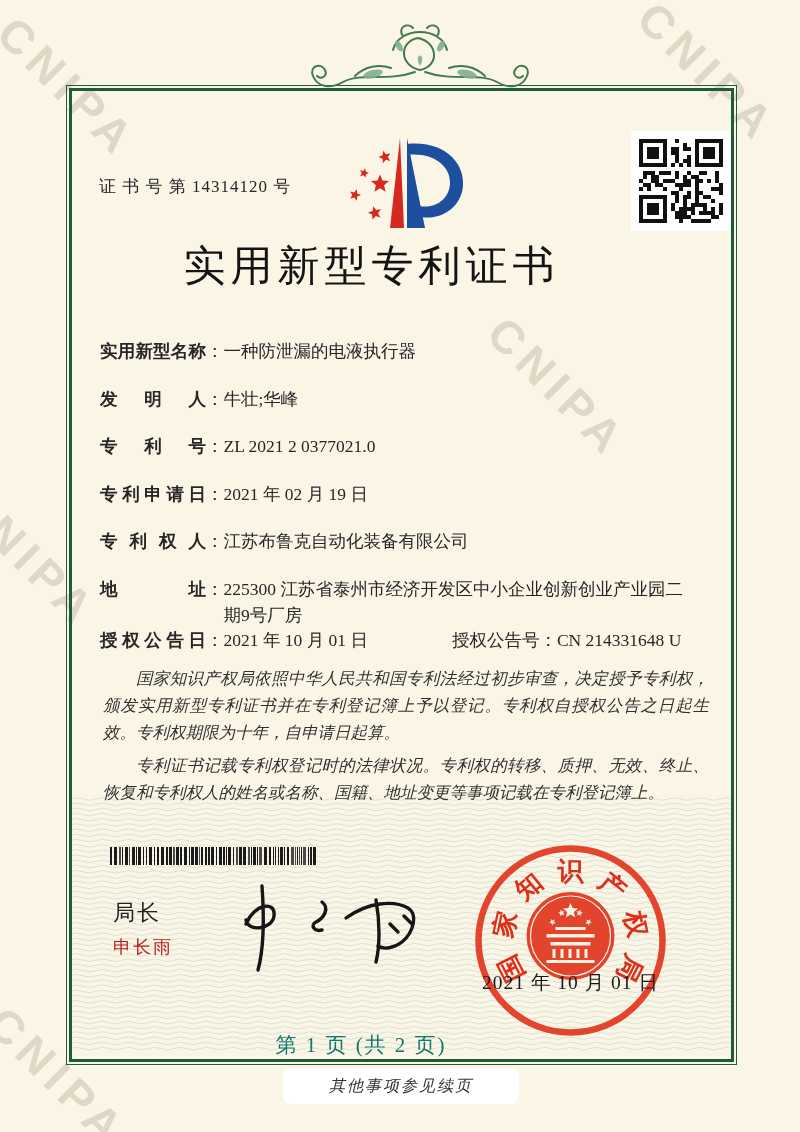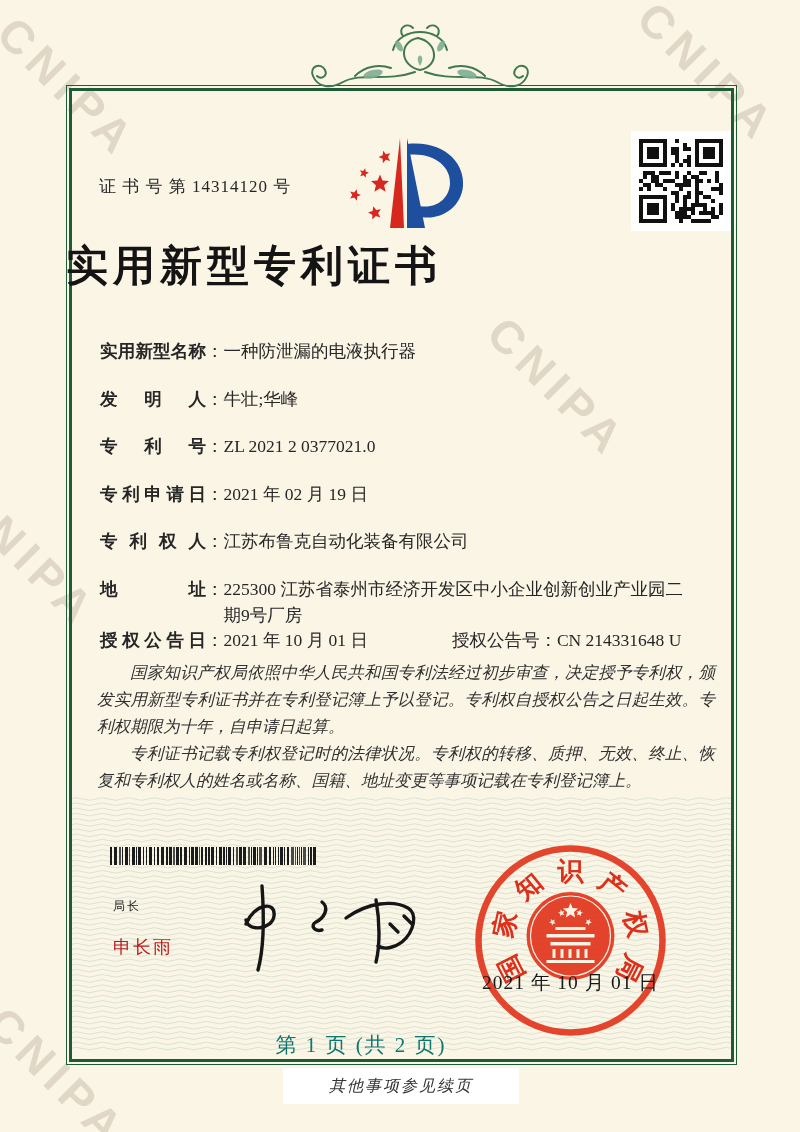--- a/index.html
+++ b/index.html
@@ -21,65 +21,65 @@
   .frame-inner{ position:absolute; inset:2px; border:3px solid #1e5b38; }
   .cert-no{
     position:absolute; left:99px; top:131px; font-size:17px; color:#262626;
     letter-spacing:1px; white-space:nowrap;margin-top:44px;
   }
   .qr-box{
     position:absolute; left:631px; top:131px; width:100px; height:100px;
     background:#ffffff; display:flex; align-items:center; justify-content:center;
   }
   .doc-title{
-    position:absolute; left:66px; top:238px; width:611px; 
-    font-size:42px; font-weight:bold; color:#141414; letter-spacing:5px;
+    position:absolute; left:66px; top:238px; width:611px; text-align:center;
+    font-size:42px; font-weight:normal; color:#141414; letter-spacing:5px;
     white-space:nowrap;
   }
   .field-row{
     position:absolute; left:100px; font-size:17.5px; color:#262626;
     white-space:nowrap; line-height:26px;
   }
   .flabel{
     display:inline-block; width:106px; text-align:justify; text-align-last:justify;
     vertical-align:top;
     font-weight:bold;
   }
   .fcolon{ vertical-align:top; }
   .fvalue{ display:inline-block; vertical-align:top; }
   .fvalue.wrap{ white-space:normal; width:462px; }
   .grant-no-group{ display:inline-block; margin-left:84px; }
   .paragraphs{
     position:absolute; left:97px; top:659px; width:618px;
     font-style:italic; font-size:16.5px; line-height:27px; color:#303030;
     text-align:justify;
   }
-  .paragraphs p{ margin:0; text-indent:2em; }
+  .paragraphs p{ margin:6px; text-indent:2em; }
   .waves-svg{ position:absolute; left:70px; top:796px; }
   .barcode-svg{ position:absolute; left:110px; top:847px; }
-  .director-title{ position:absolute; left:113px; top:898px; font-size:12px; color:#222; letter-spacing:2px;}
+  .director-title{ position:absolute; left:113px; top:898px; font-size:22px; color:#222; letter-spacing:2px;}
   .director-name{ position:absolute; left:113px; top:935px; font-size:18px; color:#b91c1c; letter-spacing:2px;}
   .signature-svg{ position:absolute; left:218px; top:874px; }
   .seal-svg{ position:absolute; left:468px; top:838px; }
   .seal-char{
     font-size:26px; font-weight:bold; fill:#dd2f1a;
     font-family:"Liberation Serif","DejaVu Serif",serif;
   }
   .seal-date{
     font-size:19.5px; fill:#181818; letter-spacing:1px;
     font-family:"Liberation Serif","DejaVu Serif",serif;
   }
   .page-info{
     position:absolute; left:66px; top:1031px; width:590px; text-align:center;
     font-size:21px; color:#0f766e; letter-spacing:2px;
   }
   .note-strip{
     position:absolute; left:283px; top:1068px; width:236px; height:36px;
     background:#ffffff; display:flex; align-items:center; justify-content:center;
-    font-style:italic; font-size:16px; color:#333; letter-spacing:2px;
+    font-style:italic; font-size:16px; color:#333; letter-spacing:2px;border-radius:8px;
   }
 </style>
 </head>
 <body>
 
 <div id="page">
 
   <div class="watermark" style="left:-20px; top:60px;">CNIPA</div>
   <div class="watermark" style="left:620px; top:45px;">CNIPA</div>
   <div class="watermark" style="left:470px; top:360px;">CNIPA</div>

